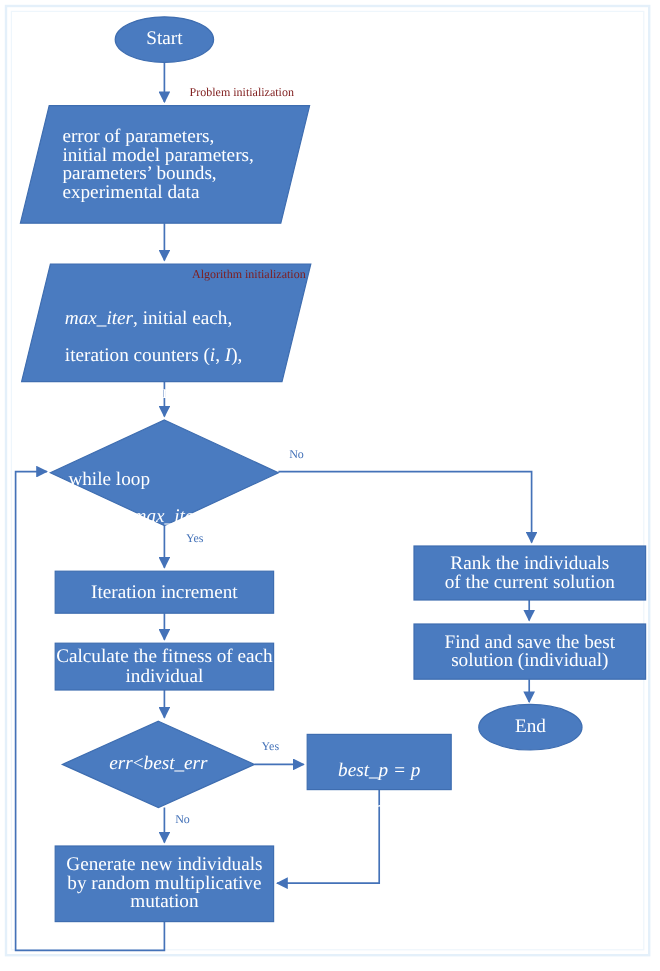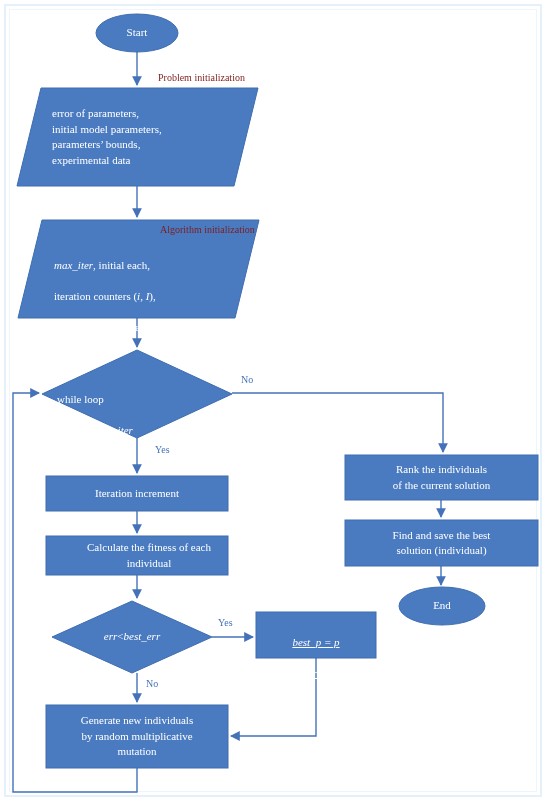--- a/index.html
+++ b/index.html
@@ -41,21 +41,21 @@
     position: absolute;
     left: 0;
     top: 0;
     width: 550px;
     height: 809px;
   }
   .node-label {
     position: absolute;
     color: #ffffff;
     text-align: center;
-    font-size: 11px;
+    font-size: 16px;
     line-height: 15.5px;
     display: flex;
     align-items: center;
     justify-content: center;
     pointer-events: none;
     white-space: pre-line;
   }
   .edge-label {
     position: absolute;
     color: #4472b8;
@@ -147,28 +147,28 @@
     <div><span>algorithm parameter </span><span class="it">sigma</span></div>
   </div>
 
   <div class="node-label" style="left:57px; top:376px; width:160px; height:40px; display:block; text-align:left;">
     <div>while loop</div>
     <div><span>(</span><span class="it">i</span><span> – </span><span class="it">I</span><span>) &lt; </span><span class="it">max_iter</span></div>
   </div>
 
   <div class="node-label" style="left:46px; top:476px; width:182px; height:35px;">Iteration increment</div>
 
-  <div class="node-label" style="left:46px; top:536px; width:182px; height:39px;margin-left:12px;">Calculate the fitness of each
+  <div class="node-label" style="left:46px; top:536px; width:182px; height:39px;">Calculate the fitness of each
 individual</div>
 
   <div class="node-label" style="left:52px; top:625px; width:160px; height:24px;">
     <span class="it">err</span><span> &lt; </span><span class="it">best_err</span>
   </div>
 
-  <div class="node-label it" style="left:256px; top:612px; width:120px; height:58px; display:block; text-align:center; padding-top:7px; box-sizing:border-box;text-decoration:underline;">
+  <div class="node-label it" style="left:256px; top:612px; width:120px; height:58px; display:block; text-align:center; padding-top:7px; box-sizing:border-box;">
     <div>best_p = p</div>
     <div>best_err = err</div>
   </div>
 
   <div class="node-label" style="left:46px; top:705px; width:182px; height:63px;">Generate new individuals
 by random multiplicative
 mutation</div>
 
   <div class="node-label" style="left:345px; top:520px; width:193px; height:46px;">Find and save the best
 solution (individual)</div>

